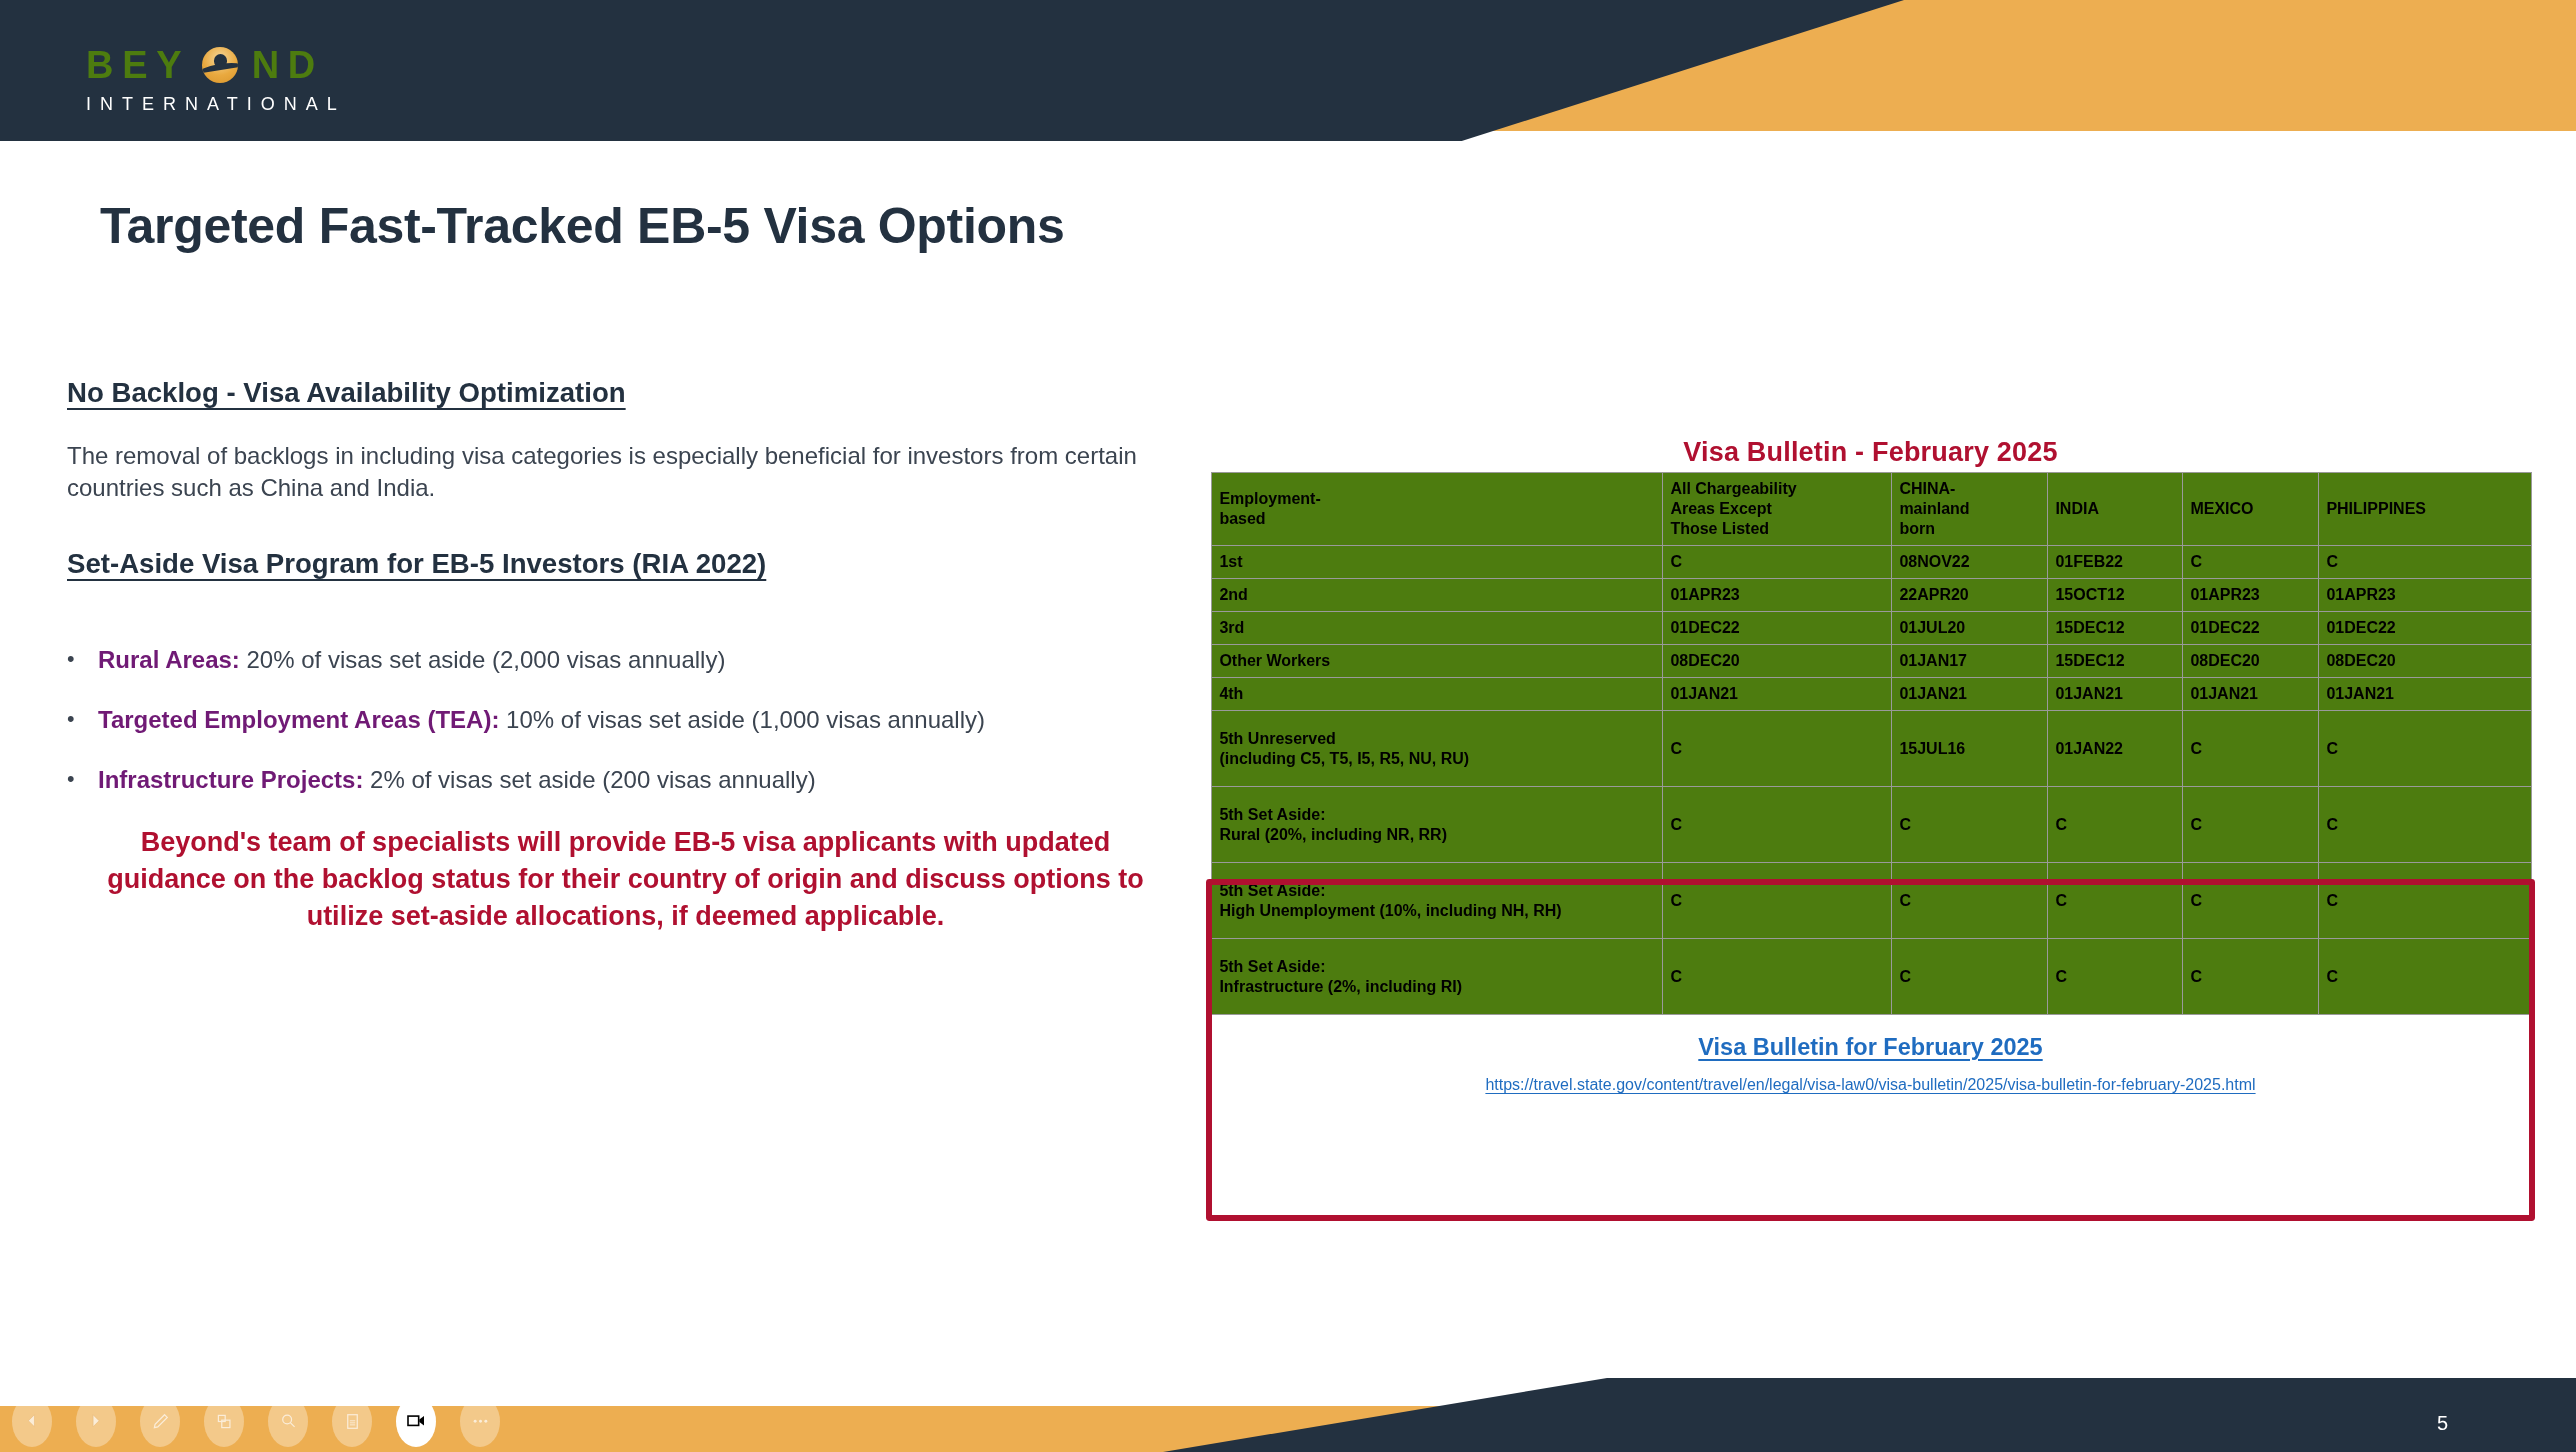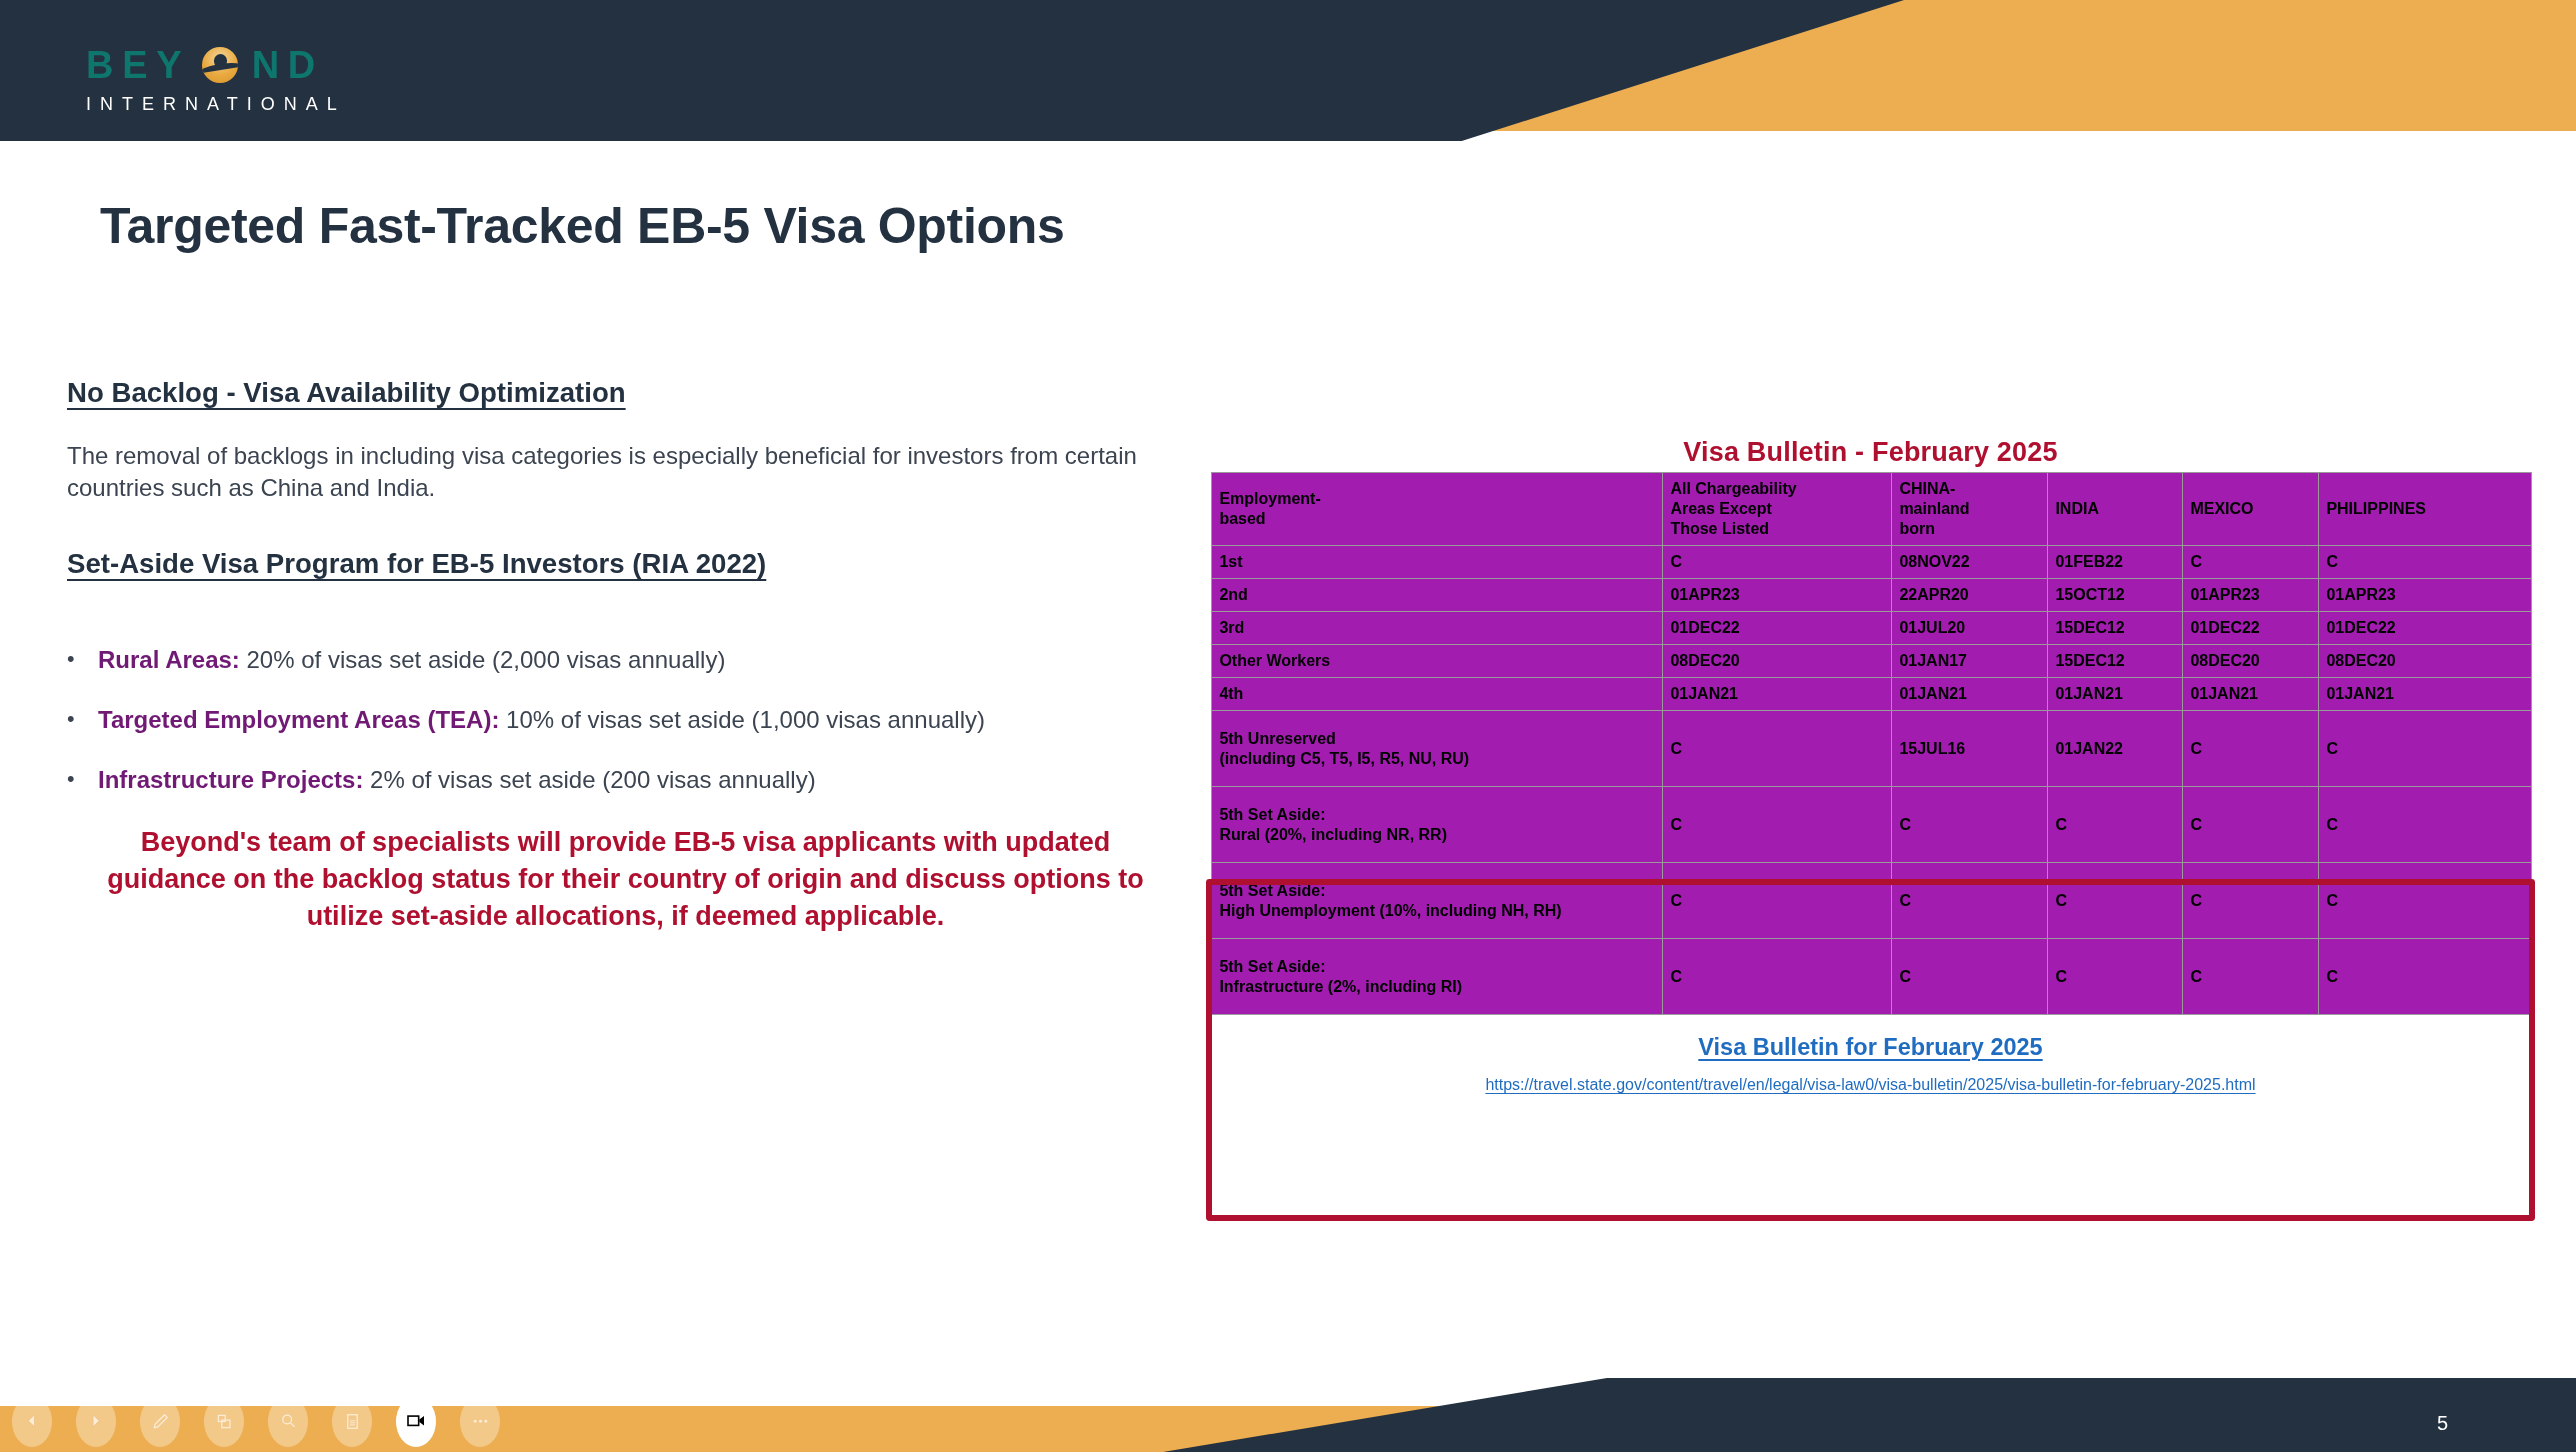--- a/index.html
+++ b/index.html
@@ -20,21 +20,21 @@
     background:#233140;
     clip-path: polygon(0 0, 1904px 0, 1399px 161px, 0 161px);
     box-shadow: 0 2px 6.7px rgba(0,0,0,0.25);
   }
   .logo {
     position:absolute; left:86px; top:39px; width:309px; height:81px;
     display:flex; flex-direction:column; justify-content:center;
   }
   .logo-row1 {
     display:flex; align-items:center; gap:8px;
-    font-size:38px; font-weight:700; letter-spacing:8.7px; color:#0f766e;
+    font-size:38px; font-weight:700; letter-spacing:8.7px; color:#4d7c0f;
     line-height:1;
   }
   .logo-mark {
     display:inline-block; width:36px; height:36px; margin:0 5.4px 0 4px;
     border-radius:50%; position:relative; overflow:hidden;
     background: radial-gradient(circle at 50% 32%, #f6d79a 0%, #e9a93f 55%, #d9952c 100%);
   }
   .logo-mark::before {
     content:""; position:absolute; left:50%; top:20%;
     width:13.5px; height:13.5px; margin-left:-6.7px;
@@ -84,21 +84,21 @@
     color:#b01030; text-align:center;
   }
 
   
   .right-col { position:absolute; left:1211px; top:437px; width:1319px; }
   .tbl-title {
     text-align:center; font-size:27px; font-weight:700; color:#b01030;
     margin-bottom:4px; letter-spacing:0.2px;
   }
   table.vb {
-    border-collapse:collapse; width:1319px; background:#a21caf;
+    border-collapse:collapse; width:1319px; background:#4d7c0f;
     table-layout:fixed;
   }
   table.vb td, table.vb th {
     border:0.7px solid #9a9a9a; vertical-align:middle;
     font-size:16px; font-weight:700; color:#000000;
     padding:6px 7.4px; line-height:1.25; text-align:left;
   }
   table.vb thead th { vertical-align:middle; }
   .c-cat { width:451px; }
   .c-all { width:229px; }

